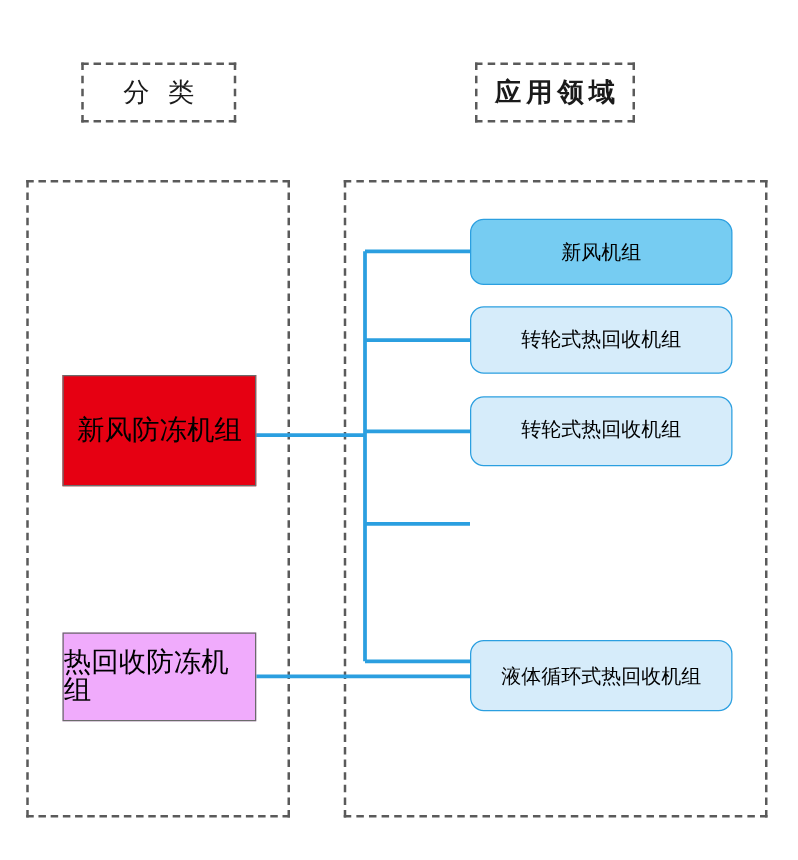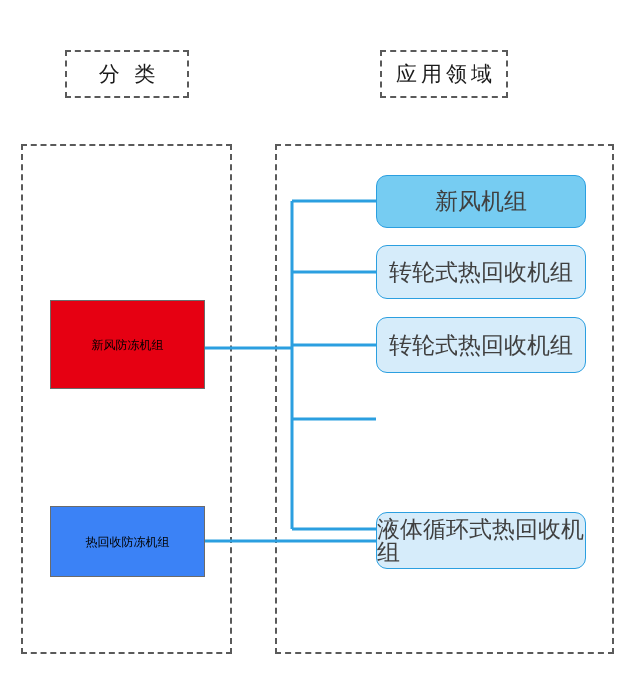--- a/index.html
+++ b/index.html
@@ -29,21 +29,21 @@
     box-sizing: border-box;
   }
   .header-box .header-label {
     font-size: 21px;
     color: #1a1a1a;
     letter-spacing: 4px;
     text-indent: 4px;
     line-height: 1;
   }
   #header-classification { left: 65px;  top: 50px; width: 124px; height: 48px; }
-  #header-application    { left: 380px; top: 50px; width: 128px; height: 48px; }
+  #header-application    { left: 380px; top: 50px; width: 128px; height: 48px; font-weight: bold; }
 
   
   .column-box {
     position: absolute;
     border: 2px dashed #5a5a5a;
     background: transparent;
     box-sizing: border-box;
   }
   #column-classification { left: 21px;  top: 144px; width: 211px; height: 510px; }
   #column-application    { left: 275px; top: 144px; width: 339px; height: 510px; }
@@ -51,43 +51,43 @@
   
   .category-box {
     position: absolute;
     border: 1px solid #6b6b6b;
     box-sizing: border-box;
     display: flex;
     align-items: center;
     justify-content: center;
   }
   .category-box .category-label {
-    font-size: 12px;
+    font-size: 22px;
     color: #000000;
     line-height: 1;
   }
   #category-fresh-air  { left: 50px; top: 300px; width: 155px; height: 89px; background: #e60012; }
-  #category-heat-rec   { left: 50px; top: 506px; width: 155px; height: 71px; background: #3b82f6; align-items: center; }
+  #category-heat-rec   { left: 50px; top: 506px; width: 155px; height: 71px; background: #f0abfc; align-items: center; }
 
   
   .app-box {
     position: absolute;
     left: 376px;
     width: 210px;
     border: 1.6px solid #2b9fe0;
     border-radius: 11px;
     box-sizing: border-box;
     display: flex;
     align-items: center;
     justify-content: center;
     background: #d6ecfa;
   }
   .app-box .app-label {
-    font-size: 23px;
-    color: #404040;
+    font-size: 16px;
+    color: #000000;
     line-height: 1;
   }
   .app-box.filled { background: #76ccf2; }
 
   #app-0 { top: 175px; height: 53px; }
   #app-1 { top: 245px; height: 54px; }
   #app-2 { top: 317px; height: 56px; font-family: Liberation Serif, serif; }
   #app-3 { top: 391px; height: 56px; }
   #app-4 { top: 512px; height: 57px; justify-content: center; }
 

